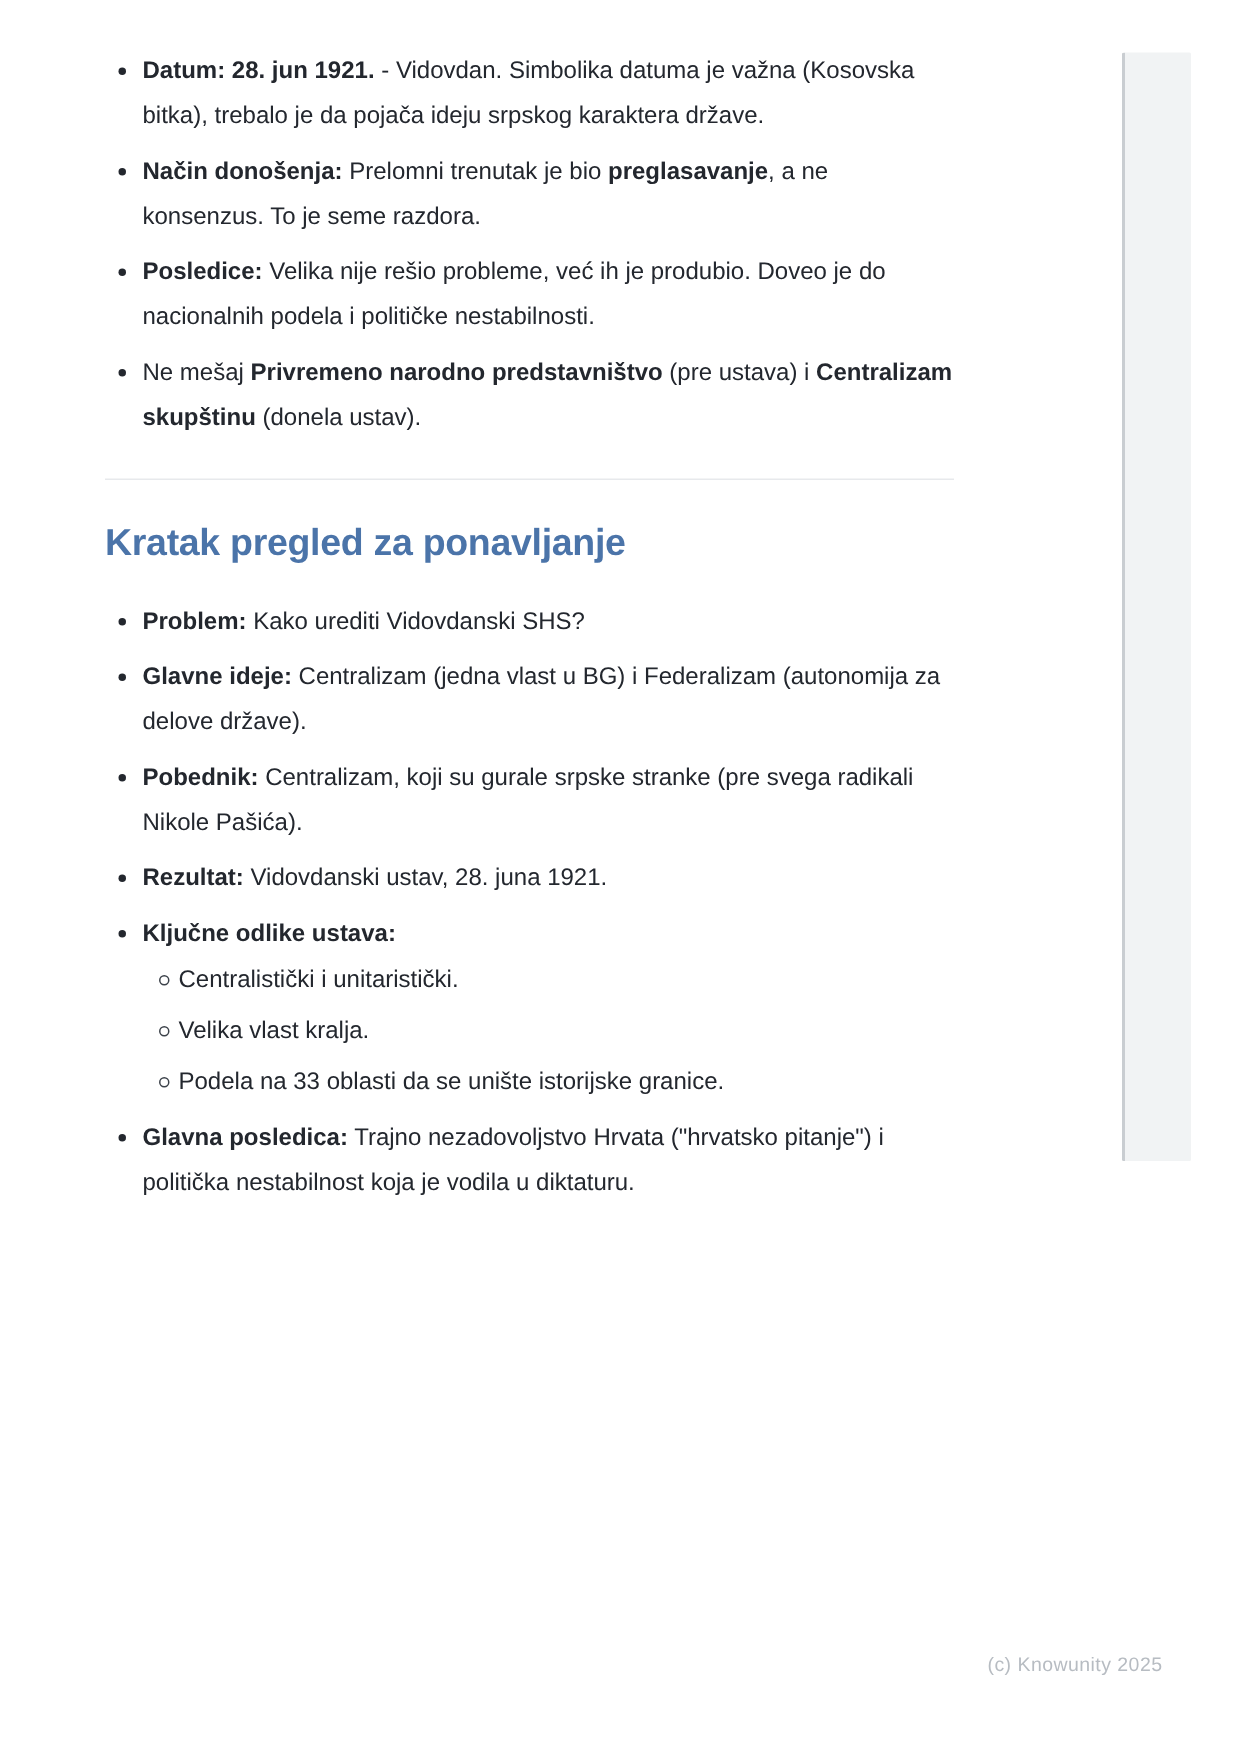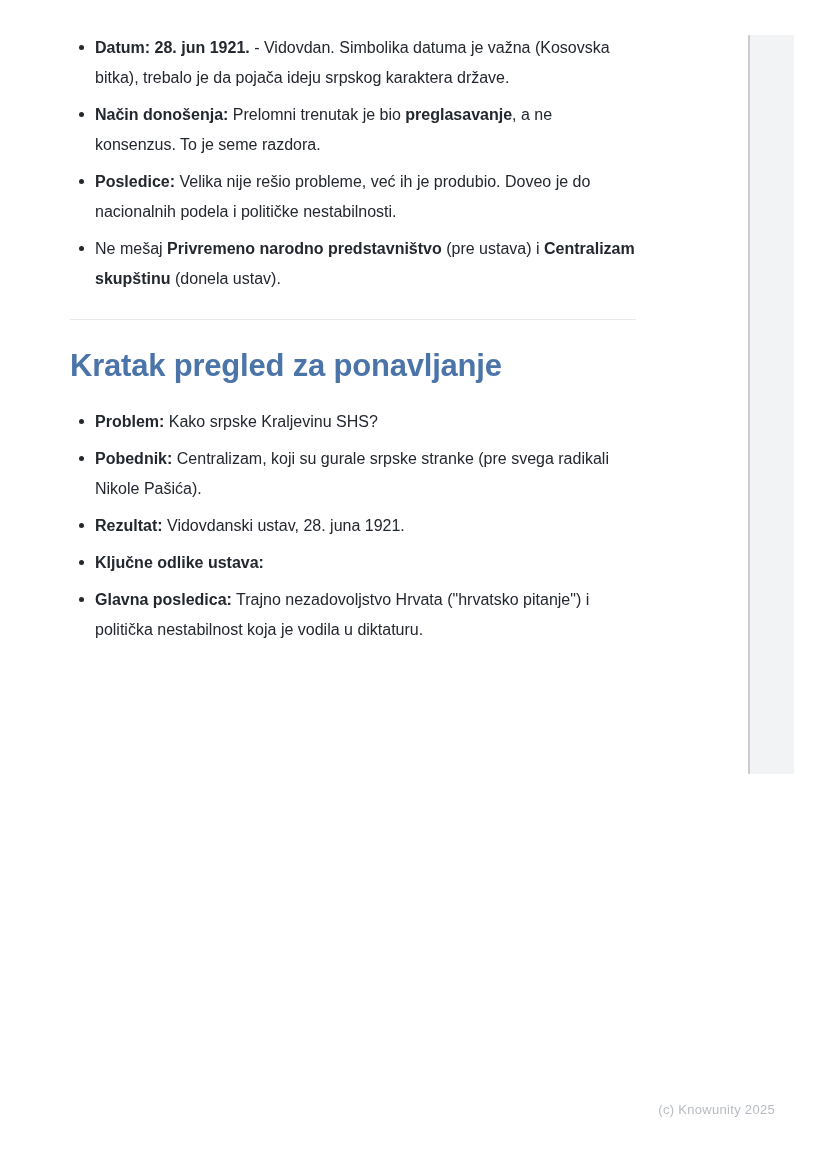--- a/index.html
+++ b/index.html
@@ -61,21 +61,21 @@
     border-radius: 50%;
     border: 1.5px solid #3c424a;
     background: transparent;
   }
   .divider {
     border: none;
     border-top: 1px solid var(--divider, #e7e9ec);
     margin: 25px 0 0 0;
   }
   .heading {
-    font-size: 31px;
+    font-size: 25px;
     font-weight: bold;
     color: var(--heading, #4b74a9);
     margin: 28px 0 23px 0;
     letter-spacing: -0.2px;
   }
   .scroll-strip {
     position: absolute;
     left: 748px;
     top: 35px;
     width: 44px;
@@ -100,22 +100,27 @@
   <div class="content">
     <ul class="bullets">
         <li><span class="b">Datum: 28. jun 1921.</span><span> - Vidovdan. Simbolika datuma je važna (Kosovska bitka), trebalo je da pojača ideju srpskog karaktera države.</span></li>
         <li><span class="b">Način donošenja:</span><span> Prelomni trenutak je bio </span><span class="b">preglasavanje</span><span>, a ne konsenzus. To je seme razdora.</span></li>
         <li><span class="b">Posledice:</span><span> Velika nije rešio probleme, već ih je produbio. Doveo je do nacionalnih podela i političke nestabilnosti.</span></li>
         <li><span>Ne mešaj </span><span class="b">Privremeno narodno predstavništvo</span><span> (pre ustava) i </span><span class="b">Centralizam skupštinu</span><span> (donela ustav).</span></li>
       </ul>
     <hr class="divider">
     <h2 class="heading">Kratak pregled za ponavljanje</h2>
     <ul class="bullets">
-        <li><span class="b">Problem:</span><span> Kako srpske Kraljevinu SHS?</span></li>
+        <li><span class="b">Problem:</span><span> Kako urediti Vidovdanski SHS?</span></li>
+        <li><span class="b">Glavne ideje:</span><span> Centralizam (jedna vlast u BG) i Federalizam (autonomija za delove države).</span></li>
         <li><span class="b">Pobednik:</span><span> Centralizam, koji su gurale srpske stranke (pre svega radikali Nikole Pašića).</span></li>
         <li><span class="b">Rezultat:</span><span> Vidovdanski ustav, 28. juna 1921.</span></li>
-        <li><span class="b">Ključne odlike ustava:</span></li>
+        <li><span class="b">Ključne odlike ustava:</span><ul class="sub">
+            <li>Centralistički i unitaristički.</li>
+            <li>Velika vlast kralja.</li>
+            <li>Podela na 33 oblasti da se unište istorijske granice.</li>
+          </ul></li>
         <li><span class="b">Glavna posledica:</span><span> Trajno nezadovoljstvo Hrvata ("hrvatsko pitanje") i politička nestabilnost koja je vodila u diktaturu.</span></li>
       </ul>
   </div>
   <div class="scroll-strip"></div>
   <div class="footer">(c) Knowunity 2025</div>
 </div>
 
 </body></html>

